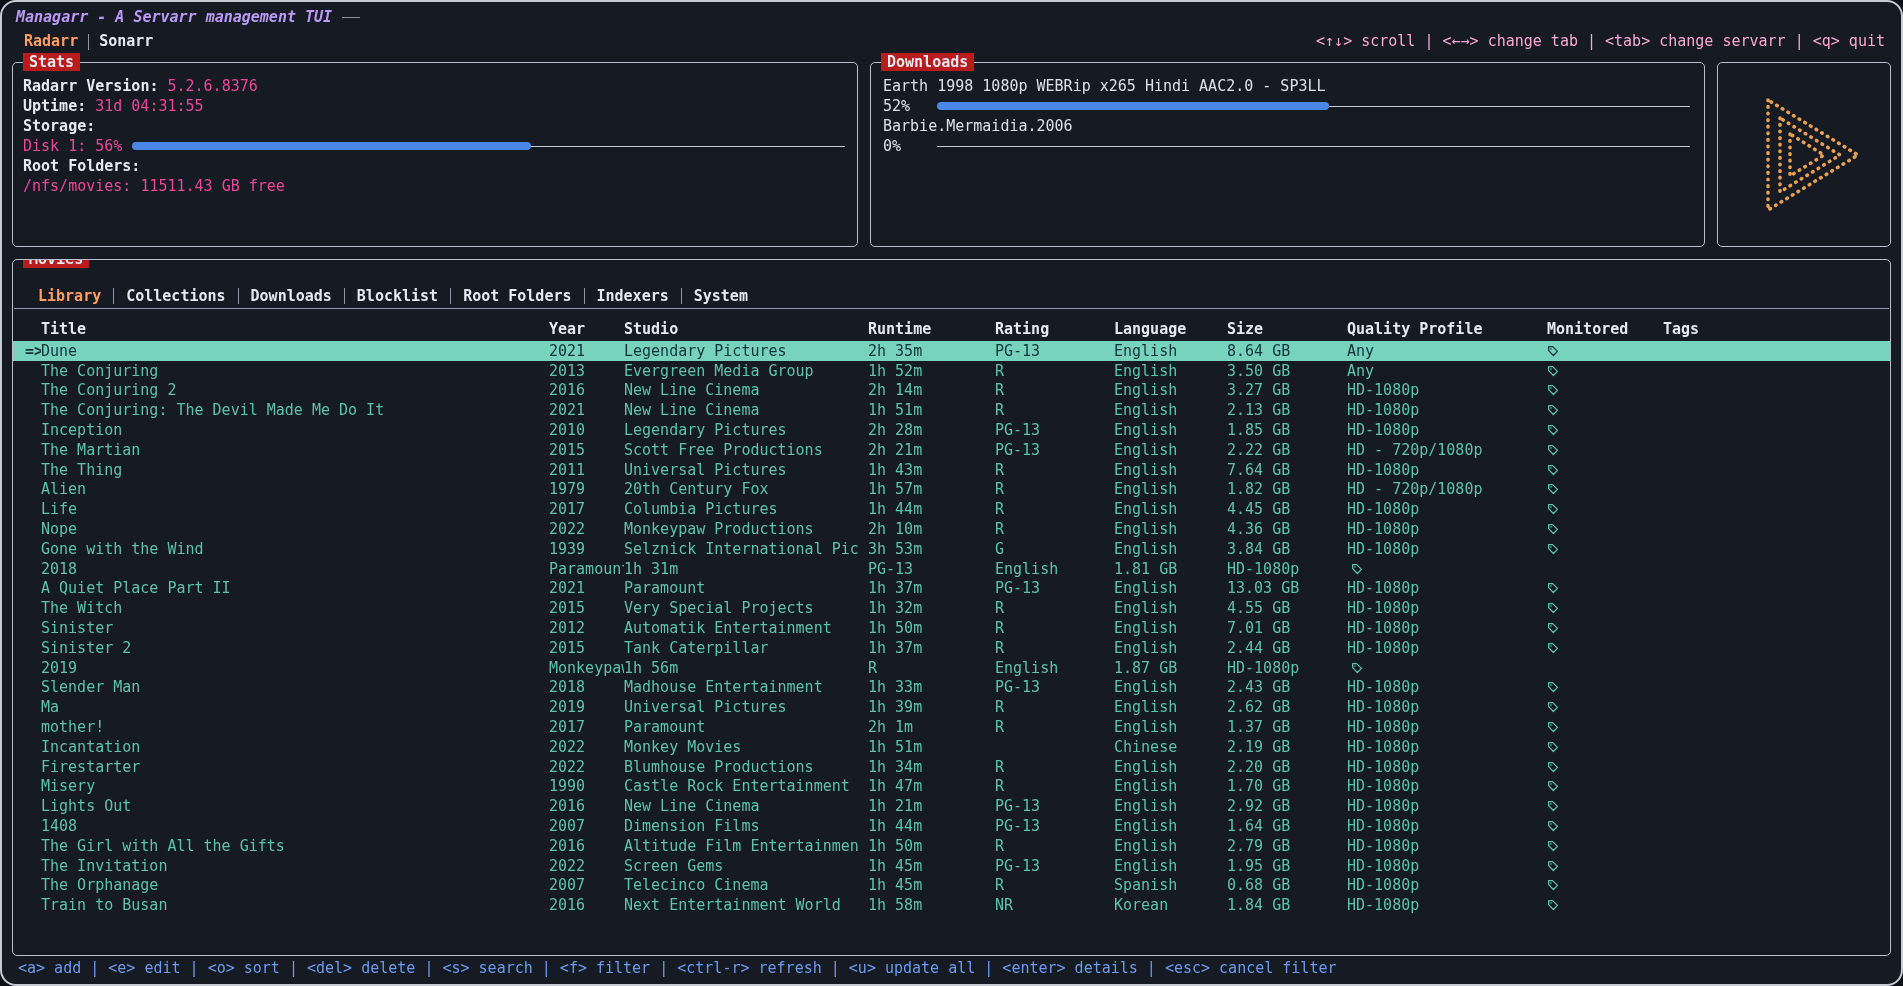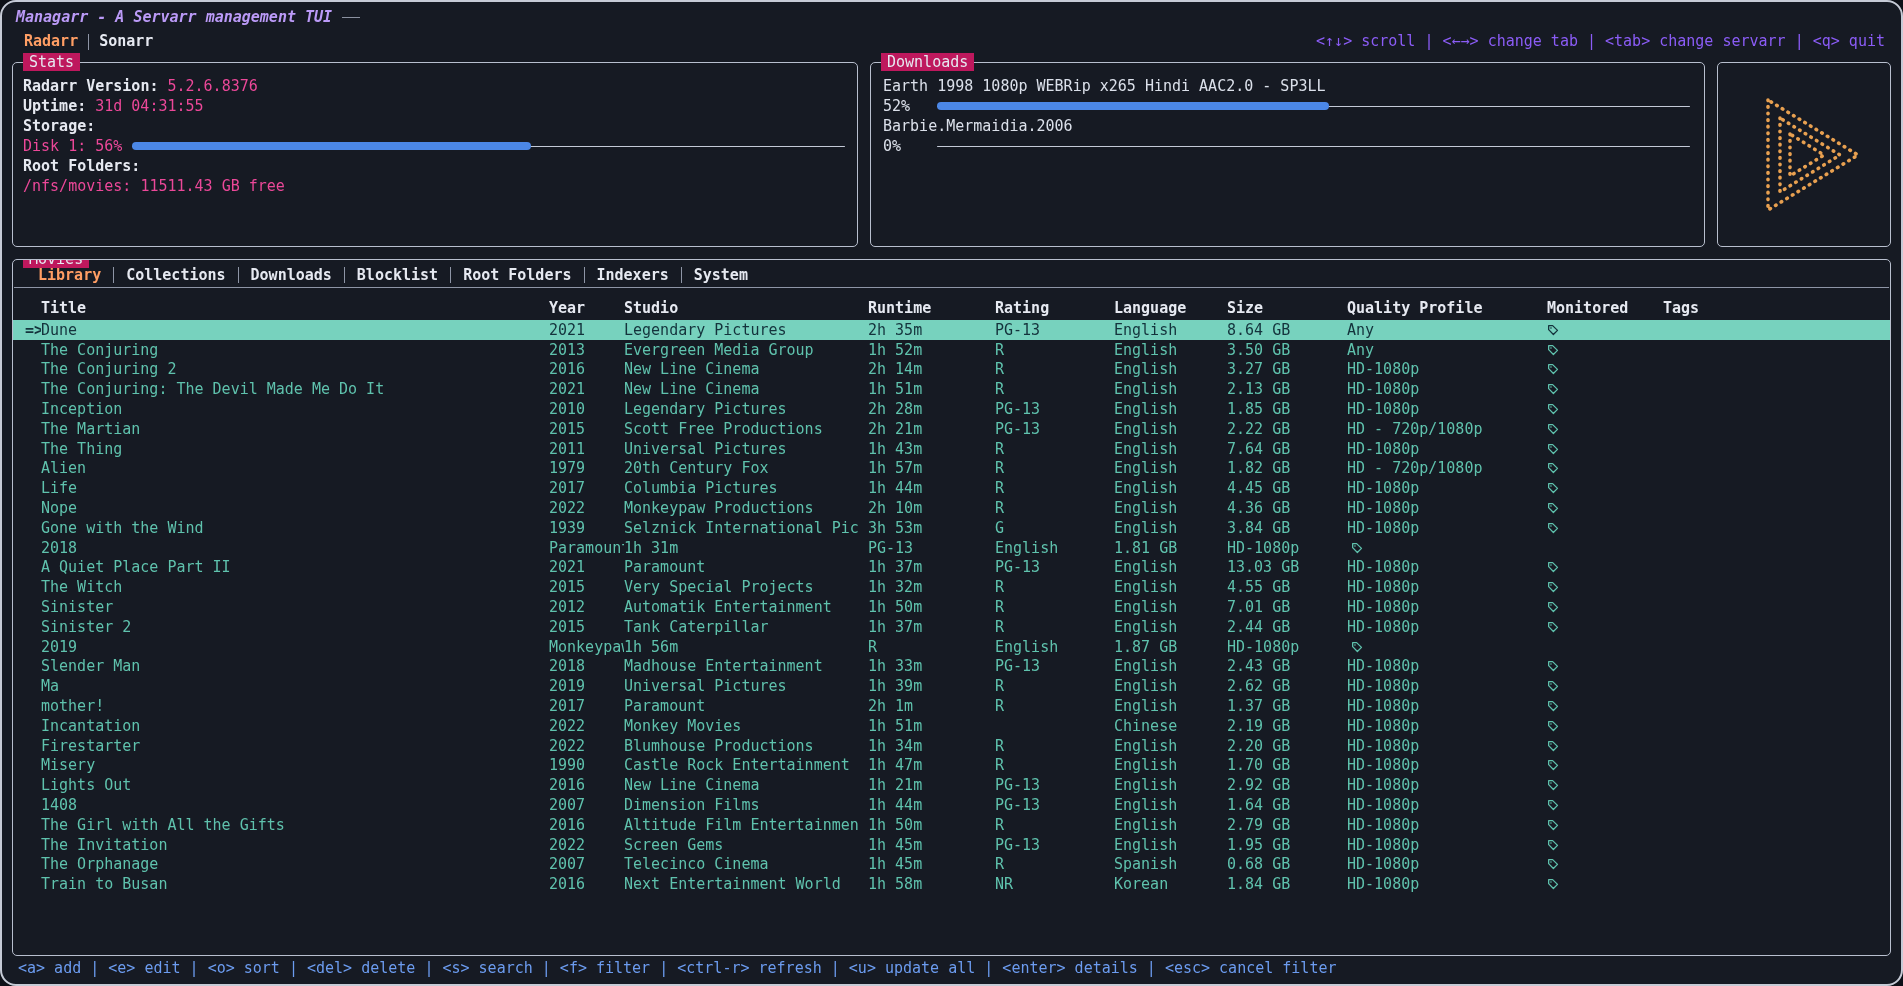--- a/index.html
+++ b/index.html
@@ -22,33 +22,33 @@
   }
   
   .title-row { height: 22px; display: flex; align-items: center; padding-left: 4px; }
   .app-title { color: #bb9af7; font-style: italic; font-weight: bold; white-space: pre; }
   .title-dash { width: 18px; height: 1px; background: #8b91a0; margin-left: 10px; }
   .tabs-row { height: 26px; display: flex; align-items: center; justify-content: space-between; }
   .servarr-tabs { display: flex; align-items: flex-end; padding-left: 2px; }
   .servarr-tab { font-weight: bold; color: #e6e9f1; padding: 0 10px; cursor: default; }
   .servarr-tab.active { color: #ff9e64; }
   .vsep { width: 1px; height: 16px; background: #8e95a6; display: inline-block; }
-  .top-help { color: #8b5cf6; padding-right: 6px; white-space: pre; }
+  .top-help { color: #f9a8d4; padding-right: 6px; white-space: pre; }
 
   
   .panels-row { display: flex; gap: 12px; height: 185px; margin: 8px 0 12px 0; }
   .panel {
     border: 1.5px solid #b8bfce;
     border-radius: 5px;
     position: relative;
   }
   .panel-title {
     position: absolute; top: -10px; left: 10px;
-    background: #be185d; padding: 0 6px;
-    font-weight: normal; color: #e6e9f1; line-height: 18px;
+    background: #b91c1c; padding: 0 6px;
+    font-weight: bold; color: #e6e9f1; line-height: 18px;
   }
   .stats-panel { width: 846px; padding: 13px 12px 8px 10px; }
   .stat-line { height: 20px; display: flex; align-items: center; white-space: pre; }
   .stat-label { font-weight: bold; color: #e6e9f1; margin-right: 9px; }
   .stat-value { color: #ec4899; }
   .progress { position: relative; flex: 1; height: 10px; margin-left: 10px; }
   .progress::before {
     content: ""; position: absolute; left: 0; right: 0; top: 4.5px; height: 1px;
     background: #c3c9d6; border-radius: 1px;
   }
@@ -56,21 +56,21 @@
     position: absolute; left: 0; top: 1px; height: 8px;
     border-radius: 4px; background: #4b87e6;
   }
   .downloads-panel { flex: 1; padding: 13px 14px 8px 12px; }
   .download-name { height: 20px; line-height: 20px; color: #dbe0ea; white-space: pre; overflow: hidden; }
   .bar-row { display: flex; align-items: center; height: 20px; }
   .download-percent { width: 44px; color: #dbe0ea; }
   .logo-panel { width: 174px; display: flex; align-items: center; justify-content: center; }
 
   
-  .movies-panel { flex: 1; padding: 2px 0 6px 0; display: flex; flex-direction: column; overflow: hidden; }
+  .movies-panel { flex: 1; padding: 23px 0 6px 0; display: flex; flex-direction: column; overflow: hidden; }
   .movie-tabs { display: flex; align-items: center; height: 26px; padding: 0 12px; margin: 0 1px; border-bottom: 1px solid #8e95a6; }
   .movie-tab { font-weight: bold; color: #e6e9f1; padding: 0 12px; cursor: default; }
   .movie-tab.active { color: #ff9e64; }
   .table-header, .tr {
     display: grid;
     grid-template-columns: 28px 508px 75px 244px 127px 119px 113px 120px 196px 120px minmax(0,1fr);
     align-items: center; width: 100%;
   }
   .table-header { height: 24px; margin-top: 8px; font-weight: bold; color: #e6e9f1; }
   .tr { height: 19.8px; color: #5fc2ad; cursor: default; }

